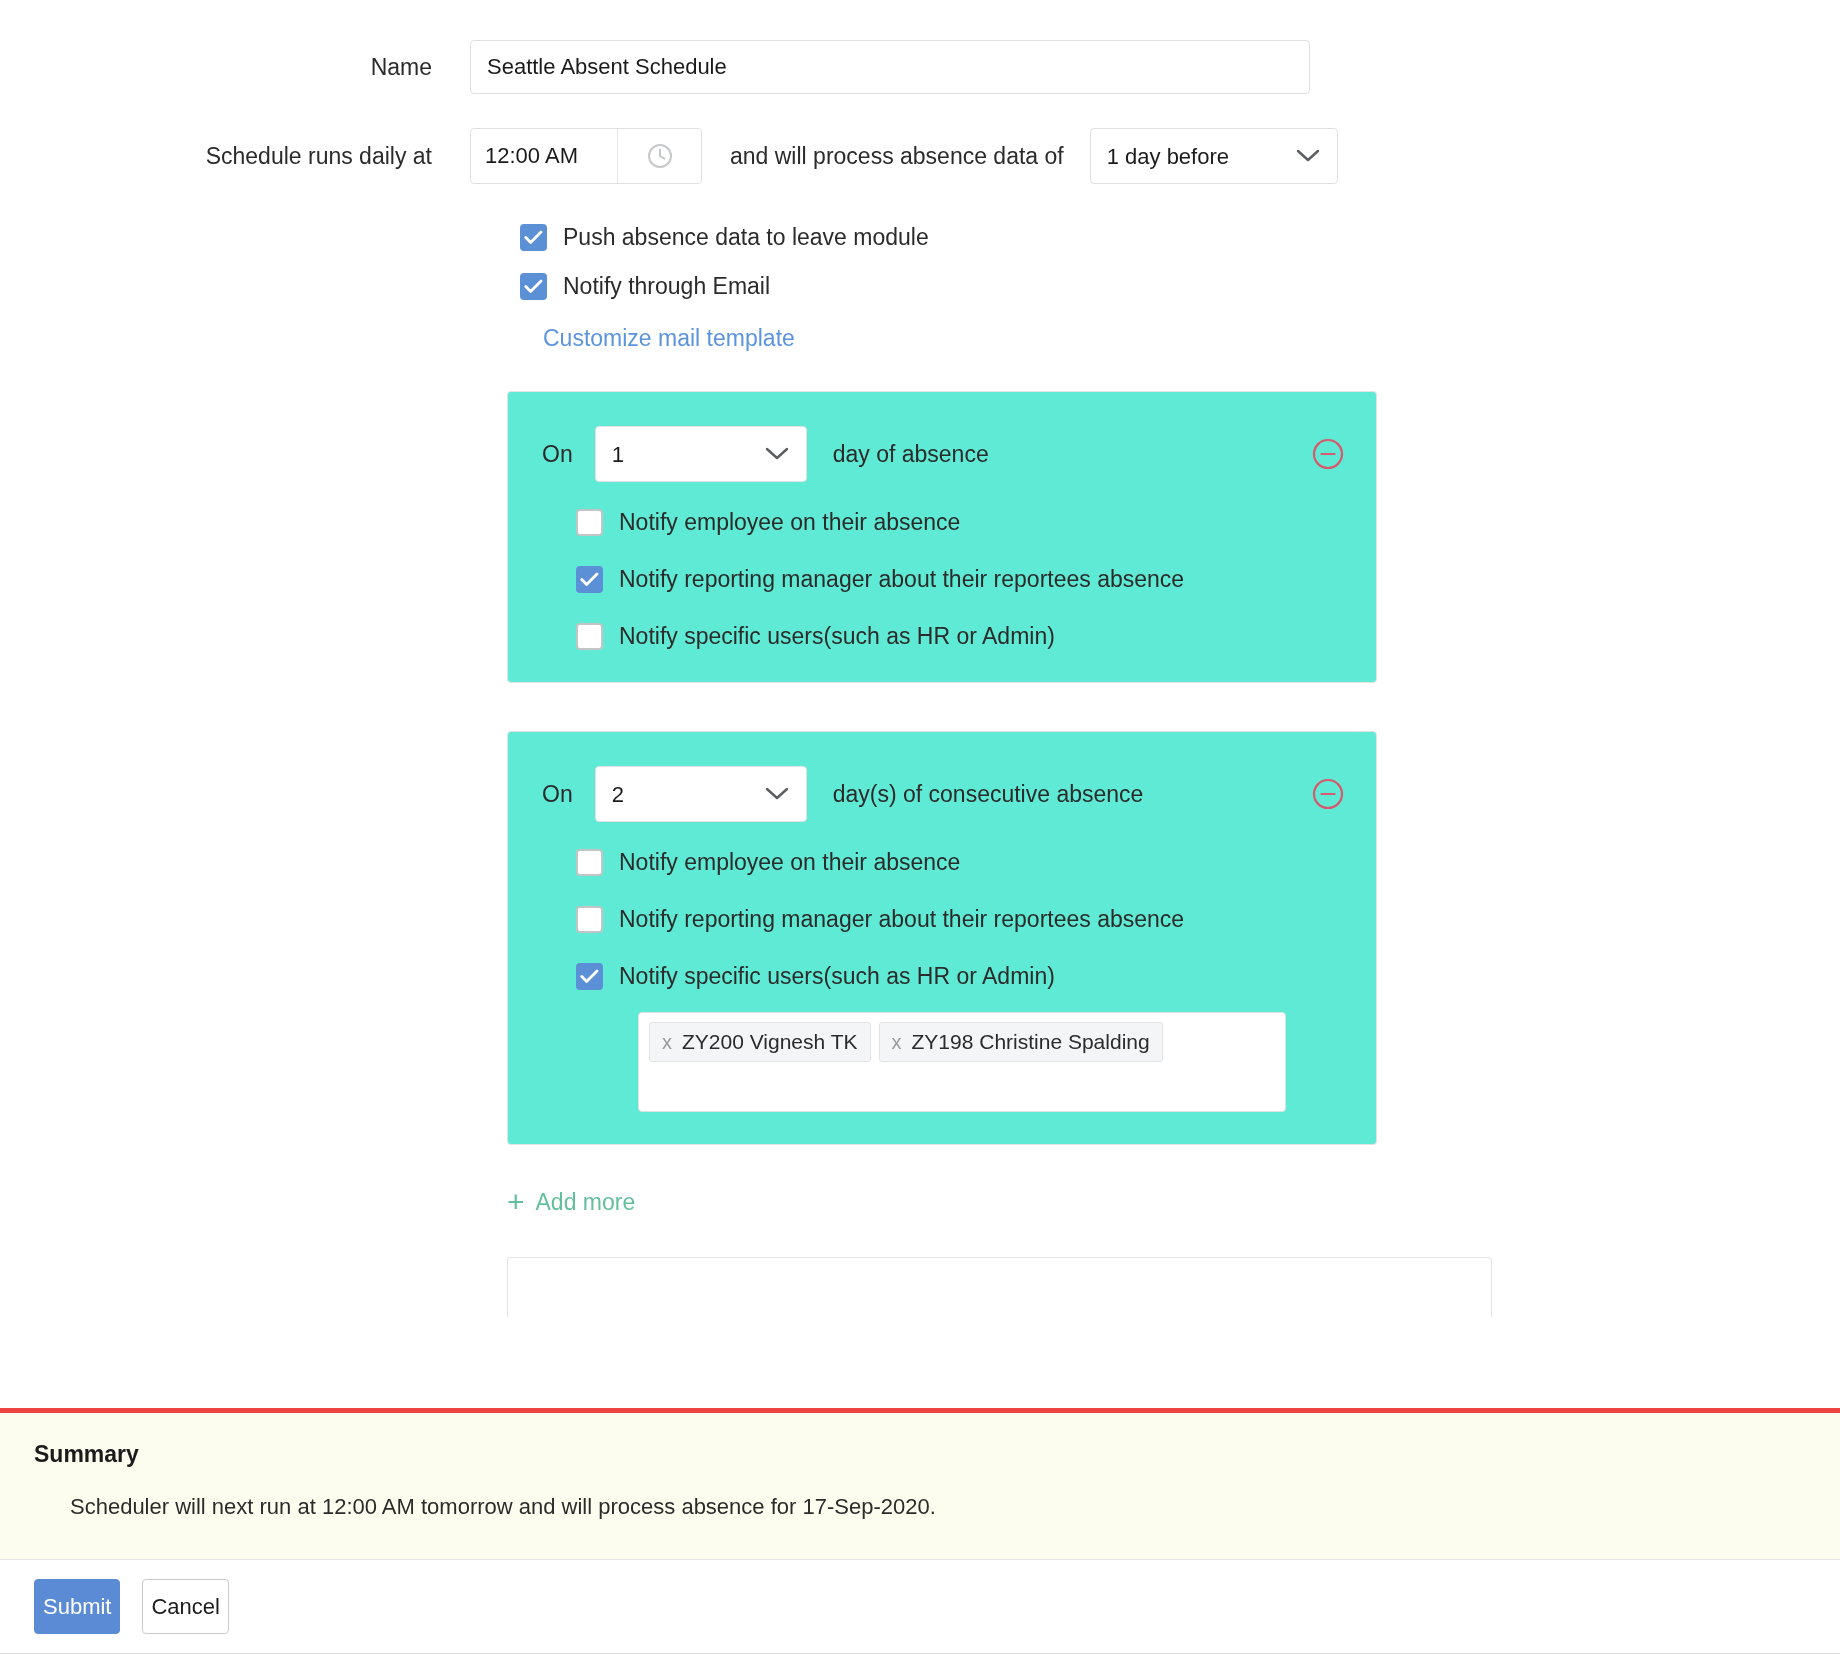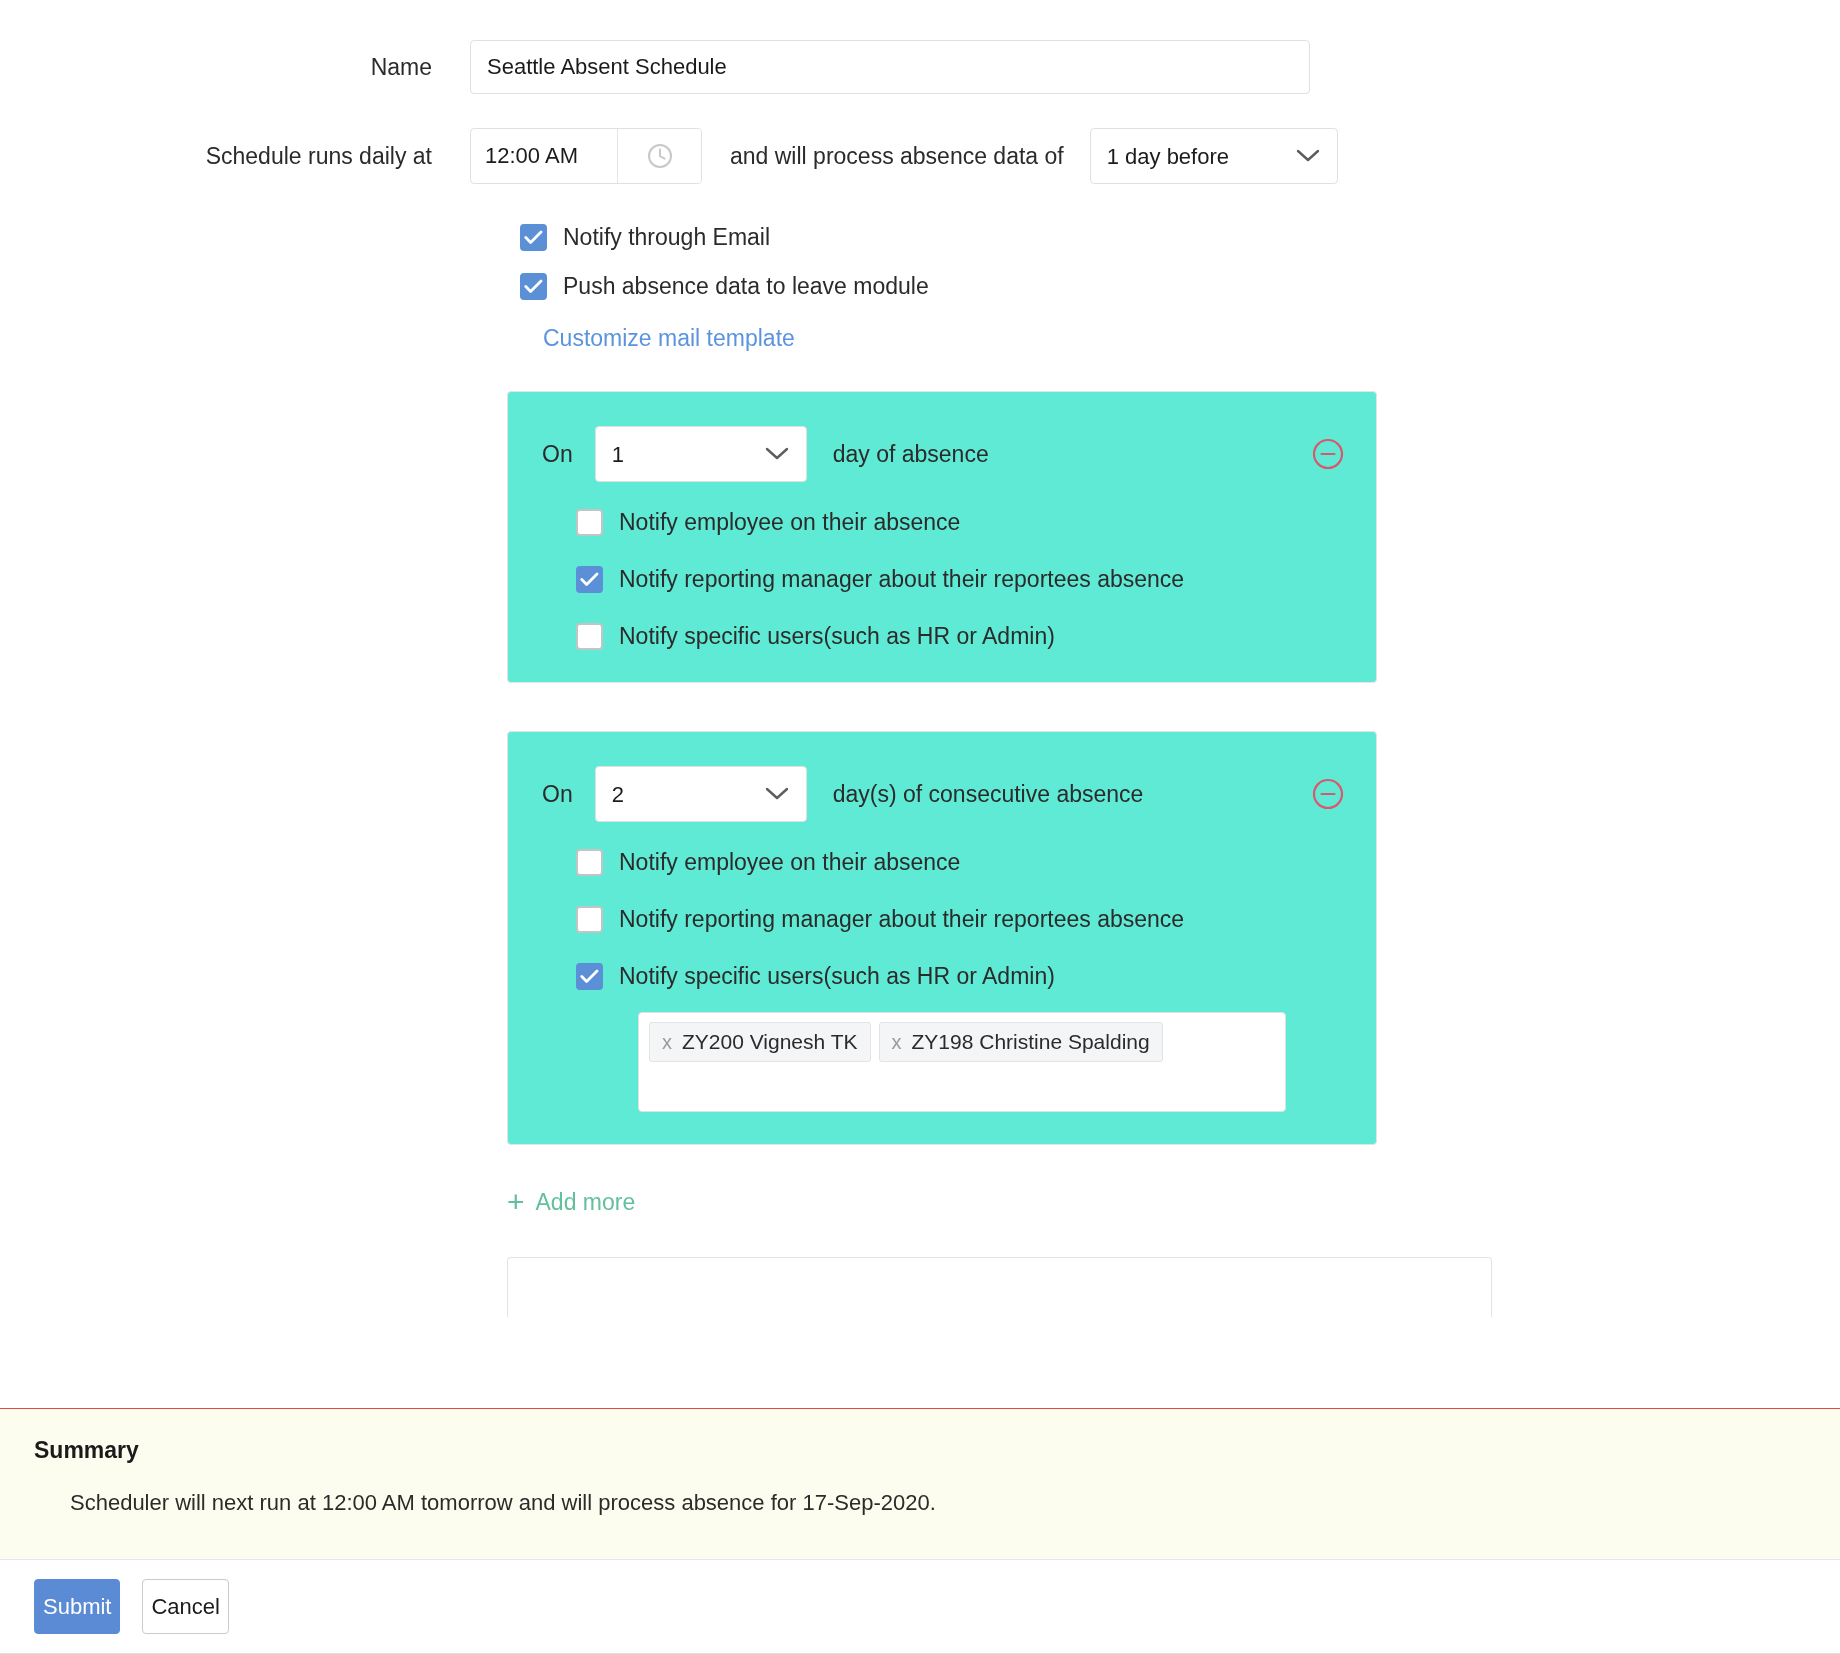--- a/index.html
+++ b/index.html
@@ -294,21 +294,21 @@
     background: #fff;
   }
 
   
   .summary {
     position: absolute;
     left: 0; right: 0;
     bottom: 94px;
     height: 152px;
     background: #fdfdef;
-    border-top: 1px solid #ef4444;
+    border-top: 5px solid #ef4444;
     border-bottom: 1px solid #e7e7e9;
     padding: 28px 34px 0 34px;
   }
   .summary-title {
     font-size: 23px;
     font-weight: bold;
     color: #1b1b1b;
   }
   .summary-text {
     margin-top: 26px;
@@ -391,29 +391,29 @@
     </div>
 
     
     <div class="top-checks indent">
       <div class="chk-row">
         <span class="cbox on">
           <svg width="19" height="15" viewBox="0 0 19 15">
             <path d="M1.8 7.6 L6.6 12.4 L17 2" fill="none" stroke="#ffffff" stroke-width="2.8" stroke-linecap="round" stroke-linejoin="round"></path>
           </svg>
         </span>
-        <span class="chk-label">Notify through Email</span>
+        <span class="chk-label">Push absence data to leave module</span>
       </div>
       <div class="chk-row">
         <span class="cbox on">
           <svg width="19" height="15" viewBox="0 0 19 15">
             <path d="M1.8 7.6 L6.6 12.4 L17 2" fill="none" stroke="#ffffff" stroke-width="2.8" stroke-linecap="round" stroke-linejoin="round"></path>
           </svg>
         </span>
-        <span class="chk-label">Push absence data to leave module</span>
+        <span class="chk-label">Notify through Email</span>
       </div>
     </div>
 
     <a class="link-customize">Customize mail template</a>
 
     
     <div class="rule-card card-1">
       <div class="rule-head">
         <span class="rule-on">On</span>
         <span class="select-box sel-count">

